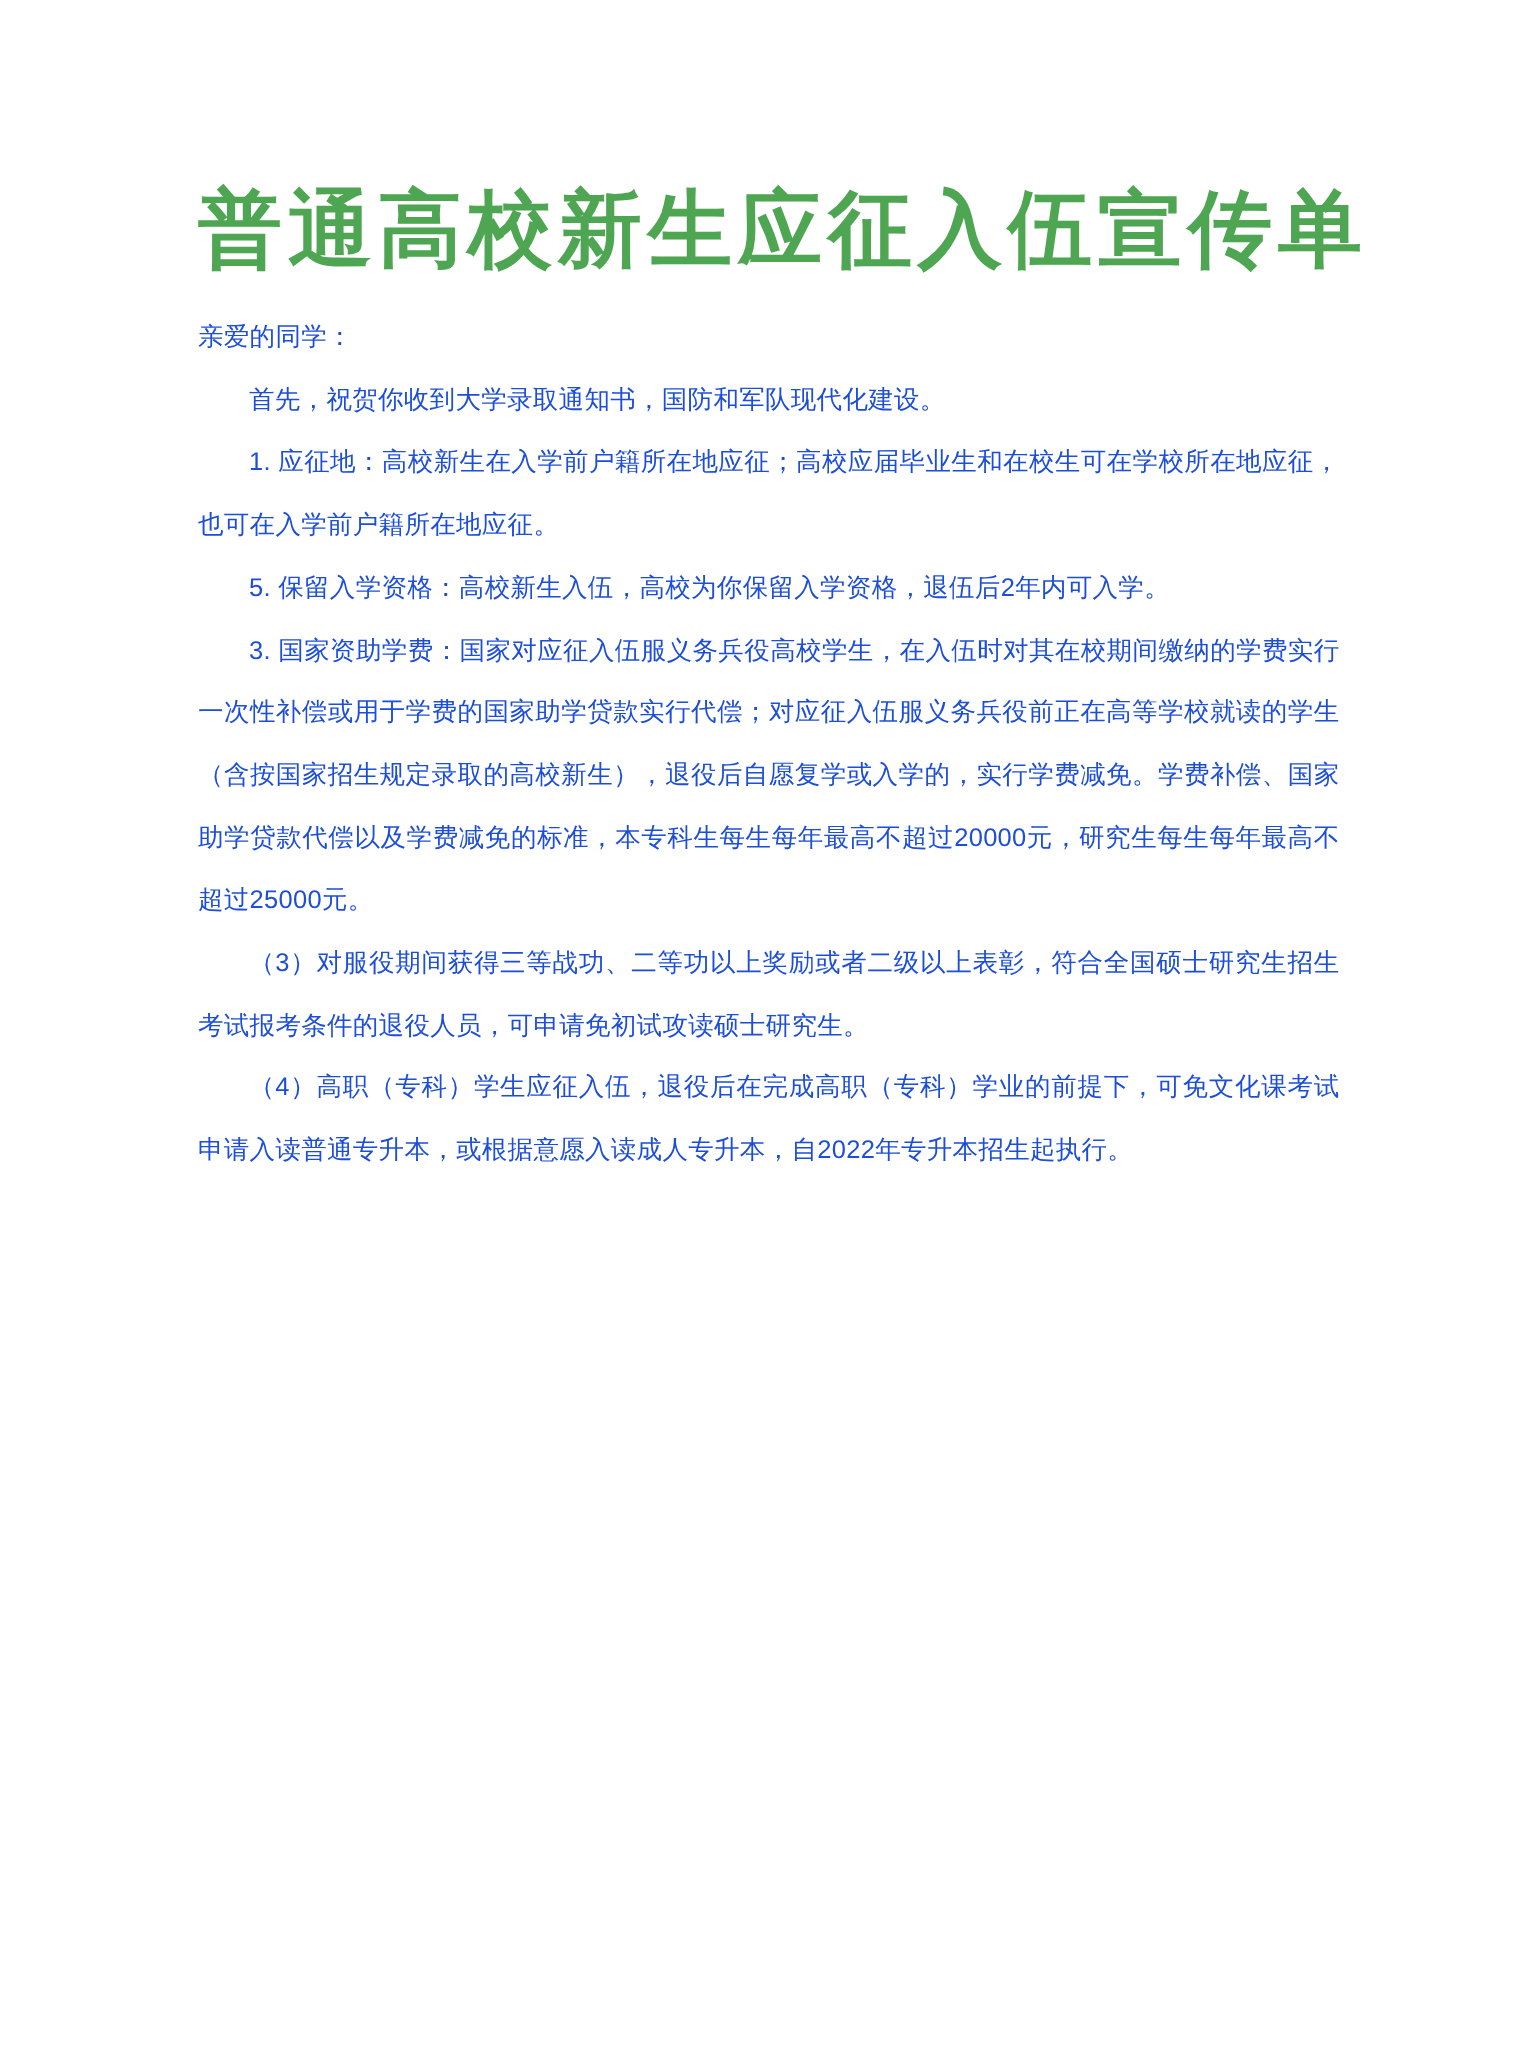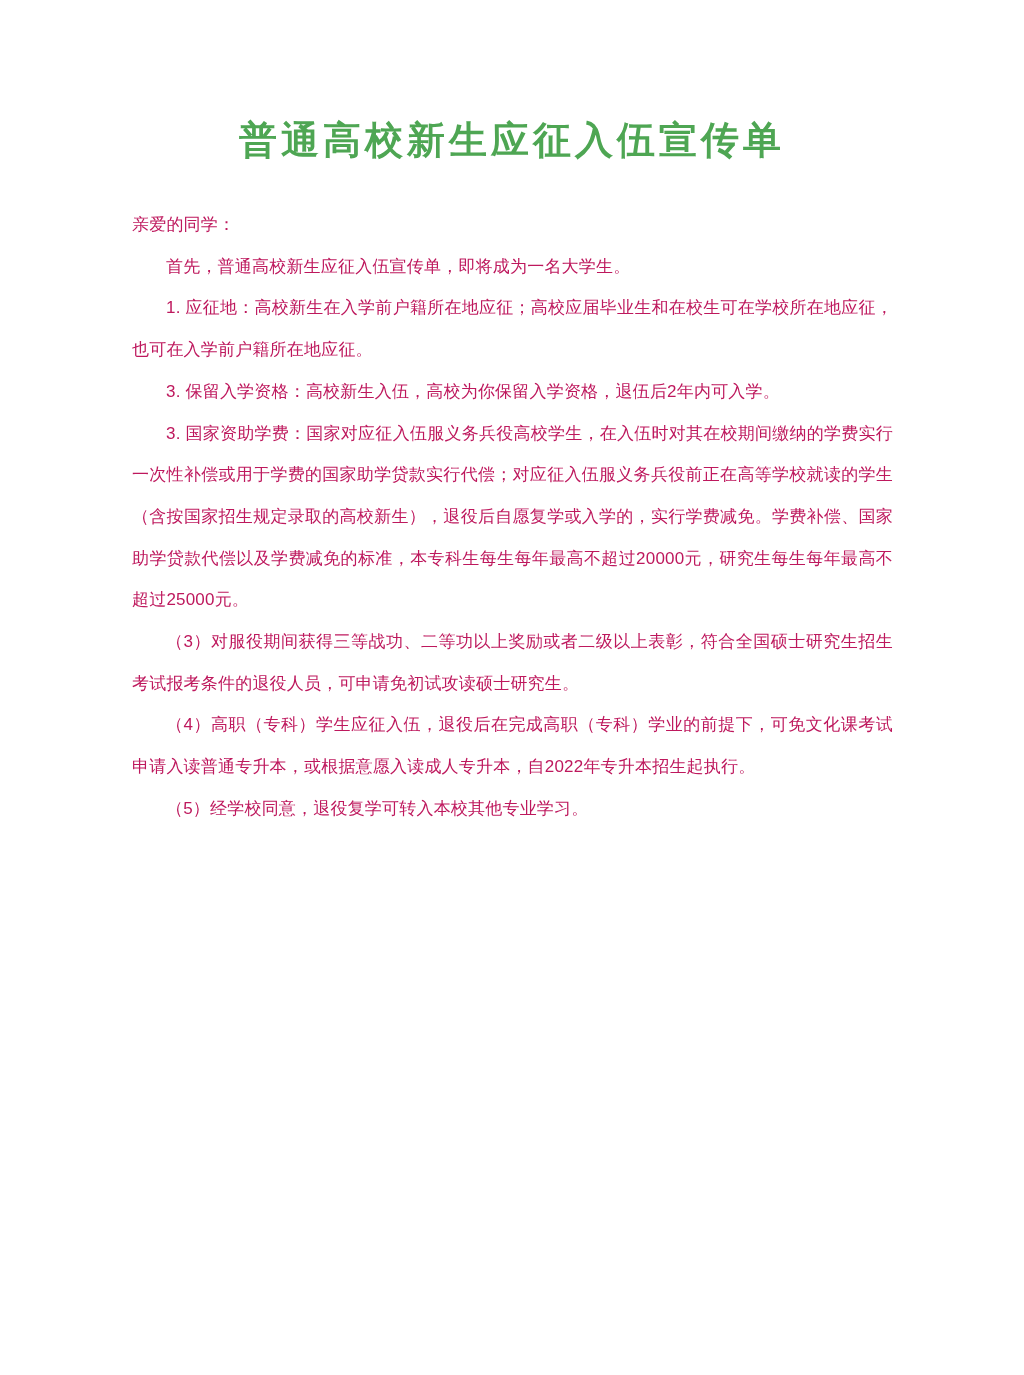--- a/index.html
+++ b/index.html
@@ -18,21 +18,21 @@
     inset: 0;
   }
   .doc-title {
     position: absolute;
     top: 84px;
     left: 132px;
     width: 760px;
     text-align: center;
     font-family: "DejaVu Serif", "Liberation Serif", serif;
     font-weight: bold;
-    font-size: 38px;
+    font-size: 56px;
     line-height: 62px;
     letter-spacing: 4px;
     white-space: nowrap;
   }
   .doc-body {
     position: absolute;
     top: 204px;
     left: 132px;
     width: 761px;
     font-family: "Liberation Sans", "DejaVu Sans", sans-serif;
@@ -51,24 +51,23 @@
     text-indent: 0;
   }
 </style>
 </head>
 <body style="background: rgb(255, 255, 255);">
 
 <main class="doc-page">
 
   <h1 class="doc-title" style="color: rgb(78, 166, 83);">普通高校新生应征入伍宣传单</h1>
 
-  <section class="doc-body" style="color: #be185d;">
+  <section class="doc-body" style="color: #1d4ed8;">
     <p class="no-indent">亲爱的同学：</p>
-    <p>首先，普通高校新生应征入伍宣传单，即将成为一名大学生。</p>
+    <p>首先，祝贺你收到大学录取通知书，国防和军队现代化建设。</p>
     <p>1. 应征地：高校新生在入学前户籍所在地应征；高校应届毕业生和在校生可在学校所在地应征，也可在入学前户籍所在地应征。</p>
-    <p>3. 保留入学资格：高校新生入伍，高校为你保留入学资格，退伍后2年内可入学。</p>
+    <p>5. 保留入学资格：高校新生入伍，高校为你保留入学资格，退伍后2年内可入学。</p>
     <p>3. 国家资助学费：国家对应征入伍服义务兵役高校学生，在入伍时对其在校期间缴纳的学费实行一次性补偿或用于学费的国家助学贷款实行代偿；对应征入伍服义务兵役前正在高等学校就读的学生（含按国家招生规定录取的高校新生），退役后自愿复学或入学的，实行学费减免。学费补偿、国家助学贷款代偿以及学费减免的标准，本专科生每生每年最高不超过20000元，研究生每生每年最高不超过25000元。</p>
     <p>（3）对服役期间获得三等战功、二等功以上奖励或者二级以上表彰，符合全国硕士研究生招生考试报考条件的退役人员，可申请免初试攻读硕士研究生。</p>
     <p>（4）高职（专科）学生应征入伍，退役后在完成高职（专科）学业的前提下，可免文化课考试申请入读普通专升本，或根据意愿入读成人专升本，自2022年专升本招生起执行。</p>
-    <p>（5）经学校同意，退役复学可转入本校其他专业学习。</p>
   </section>
 
 </main>
 
 </body></html>

